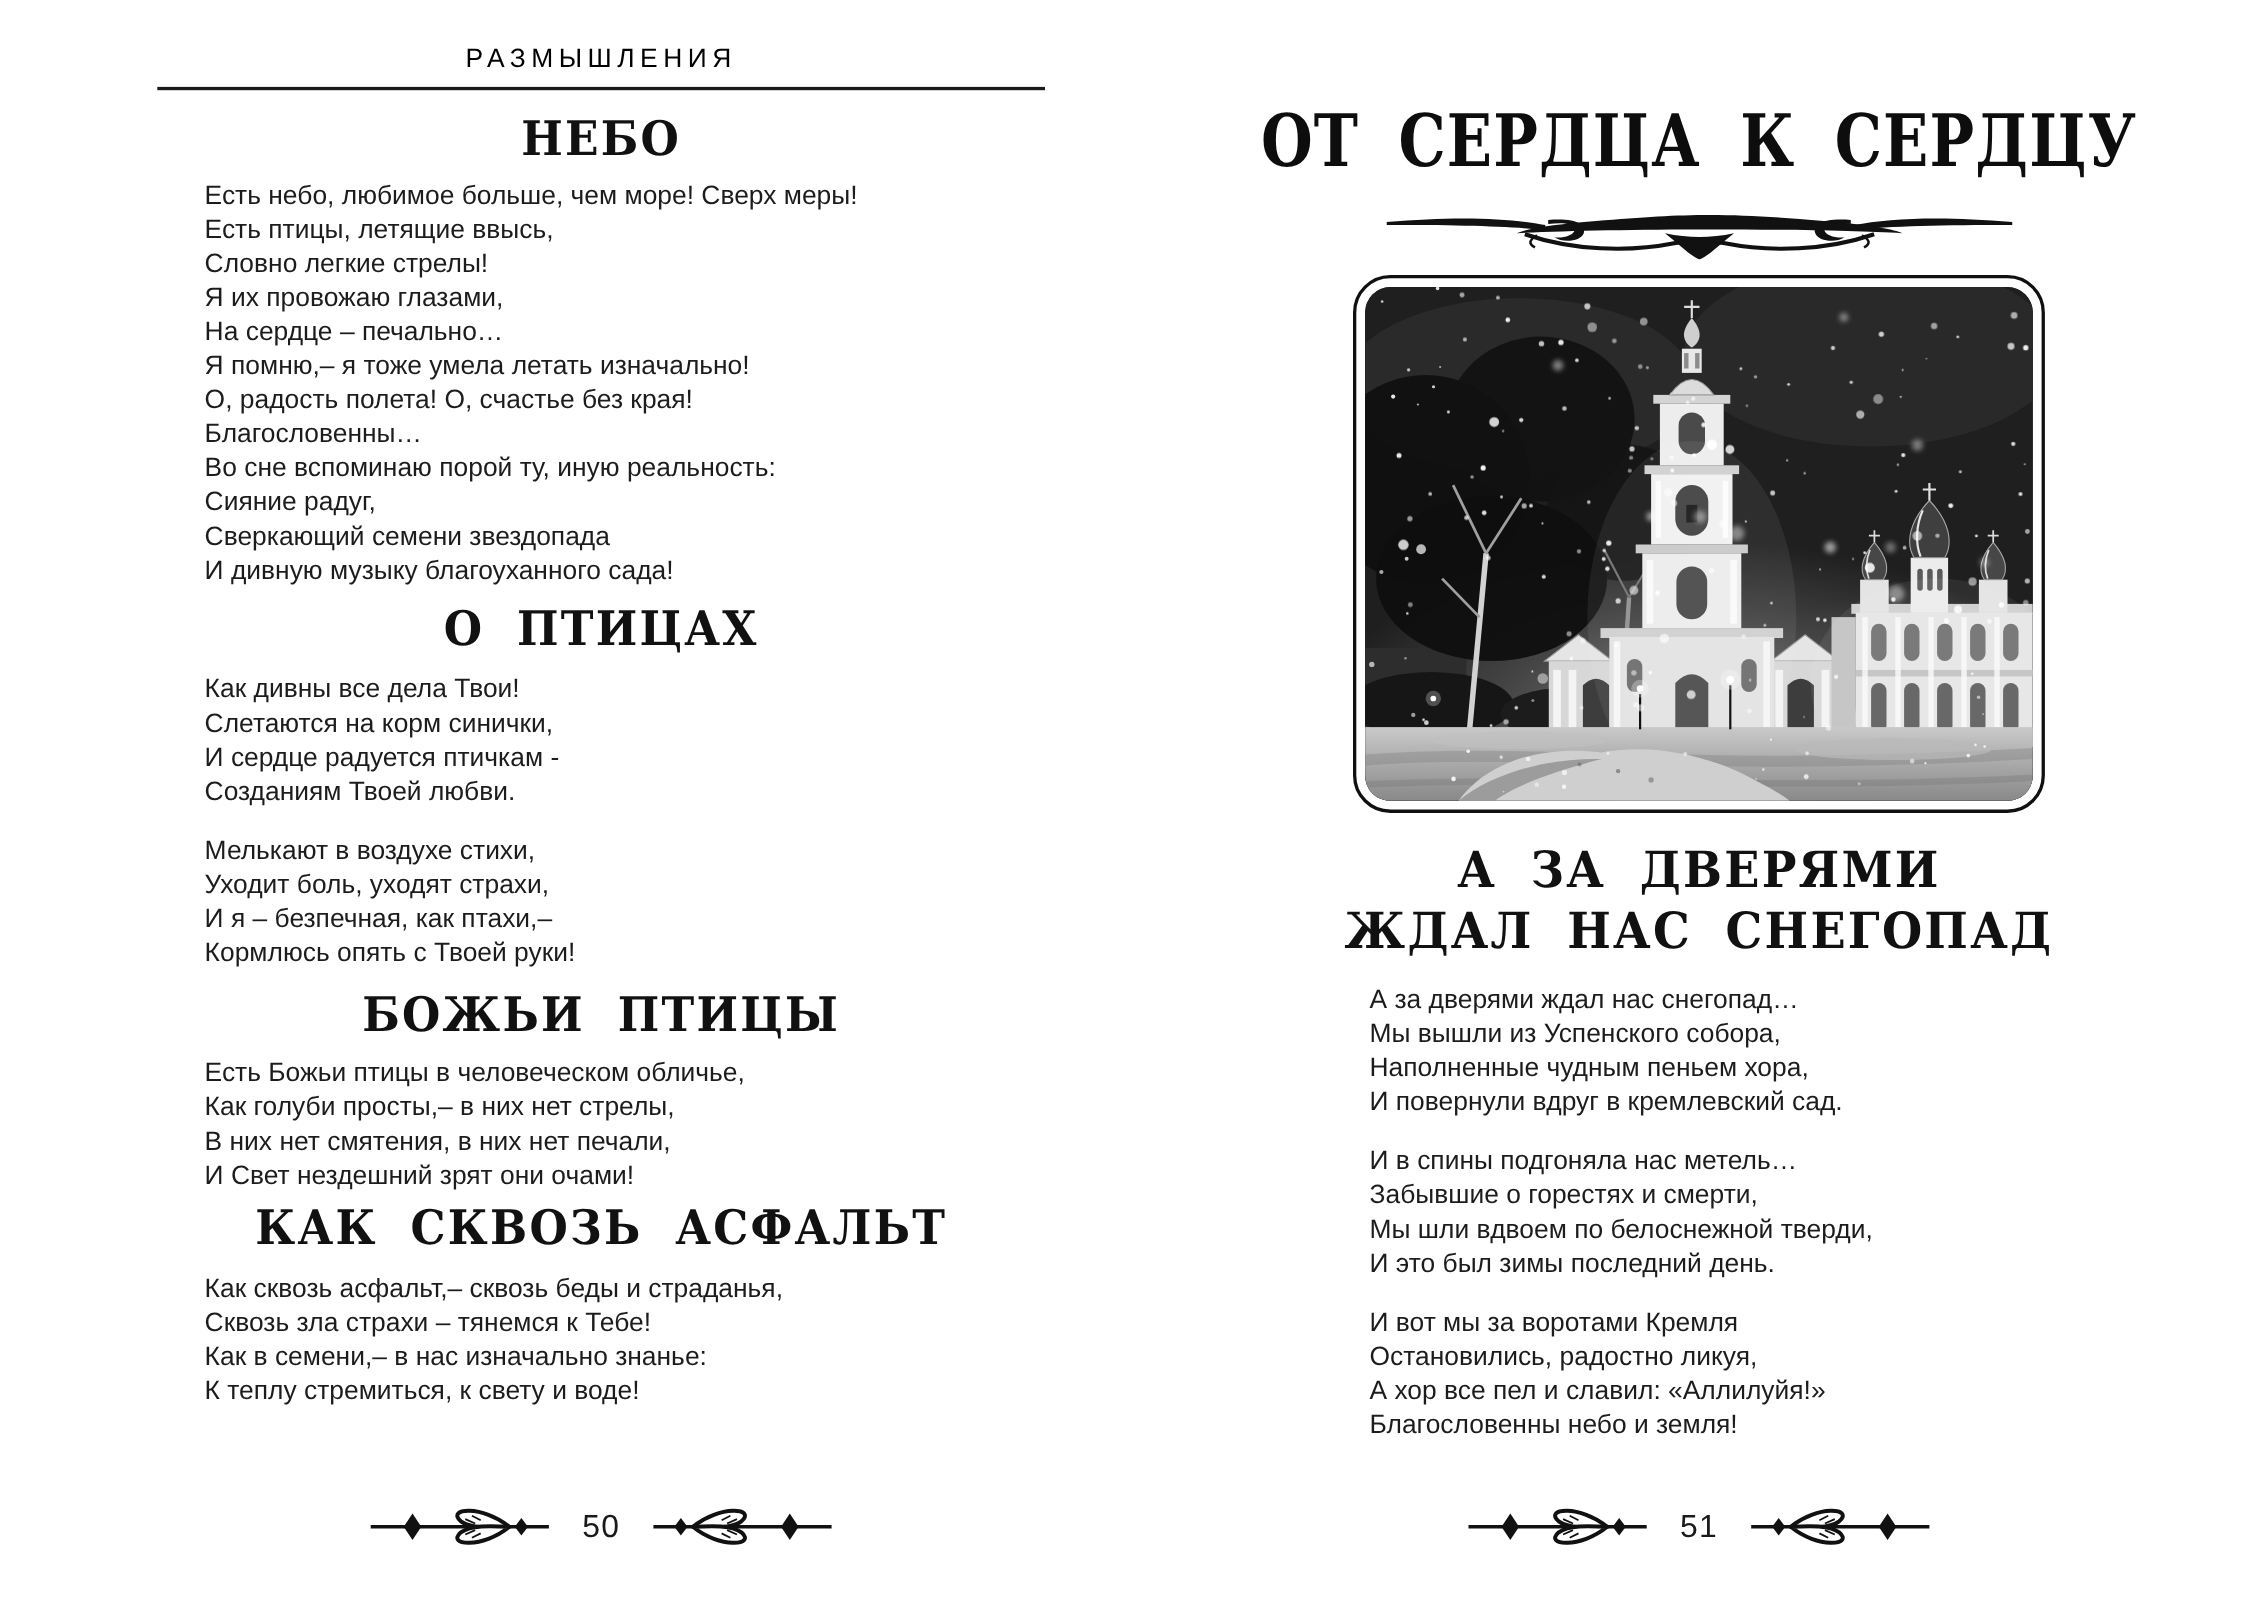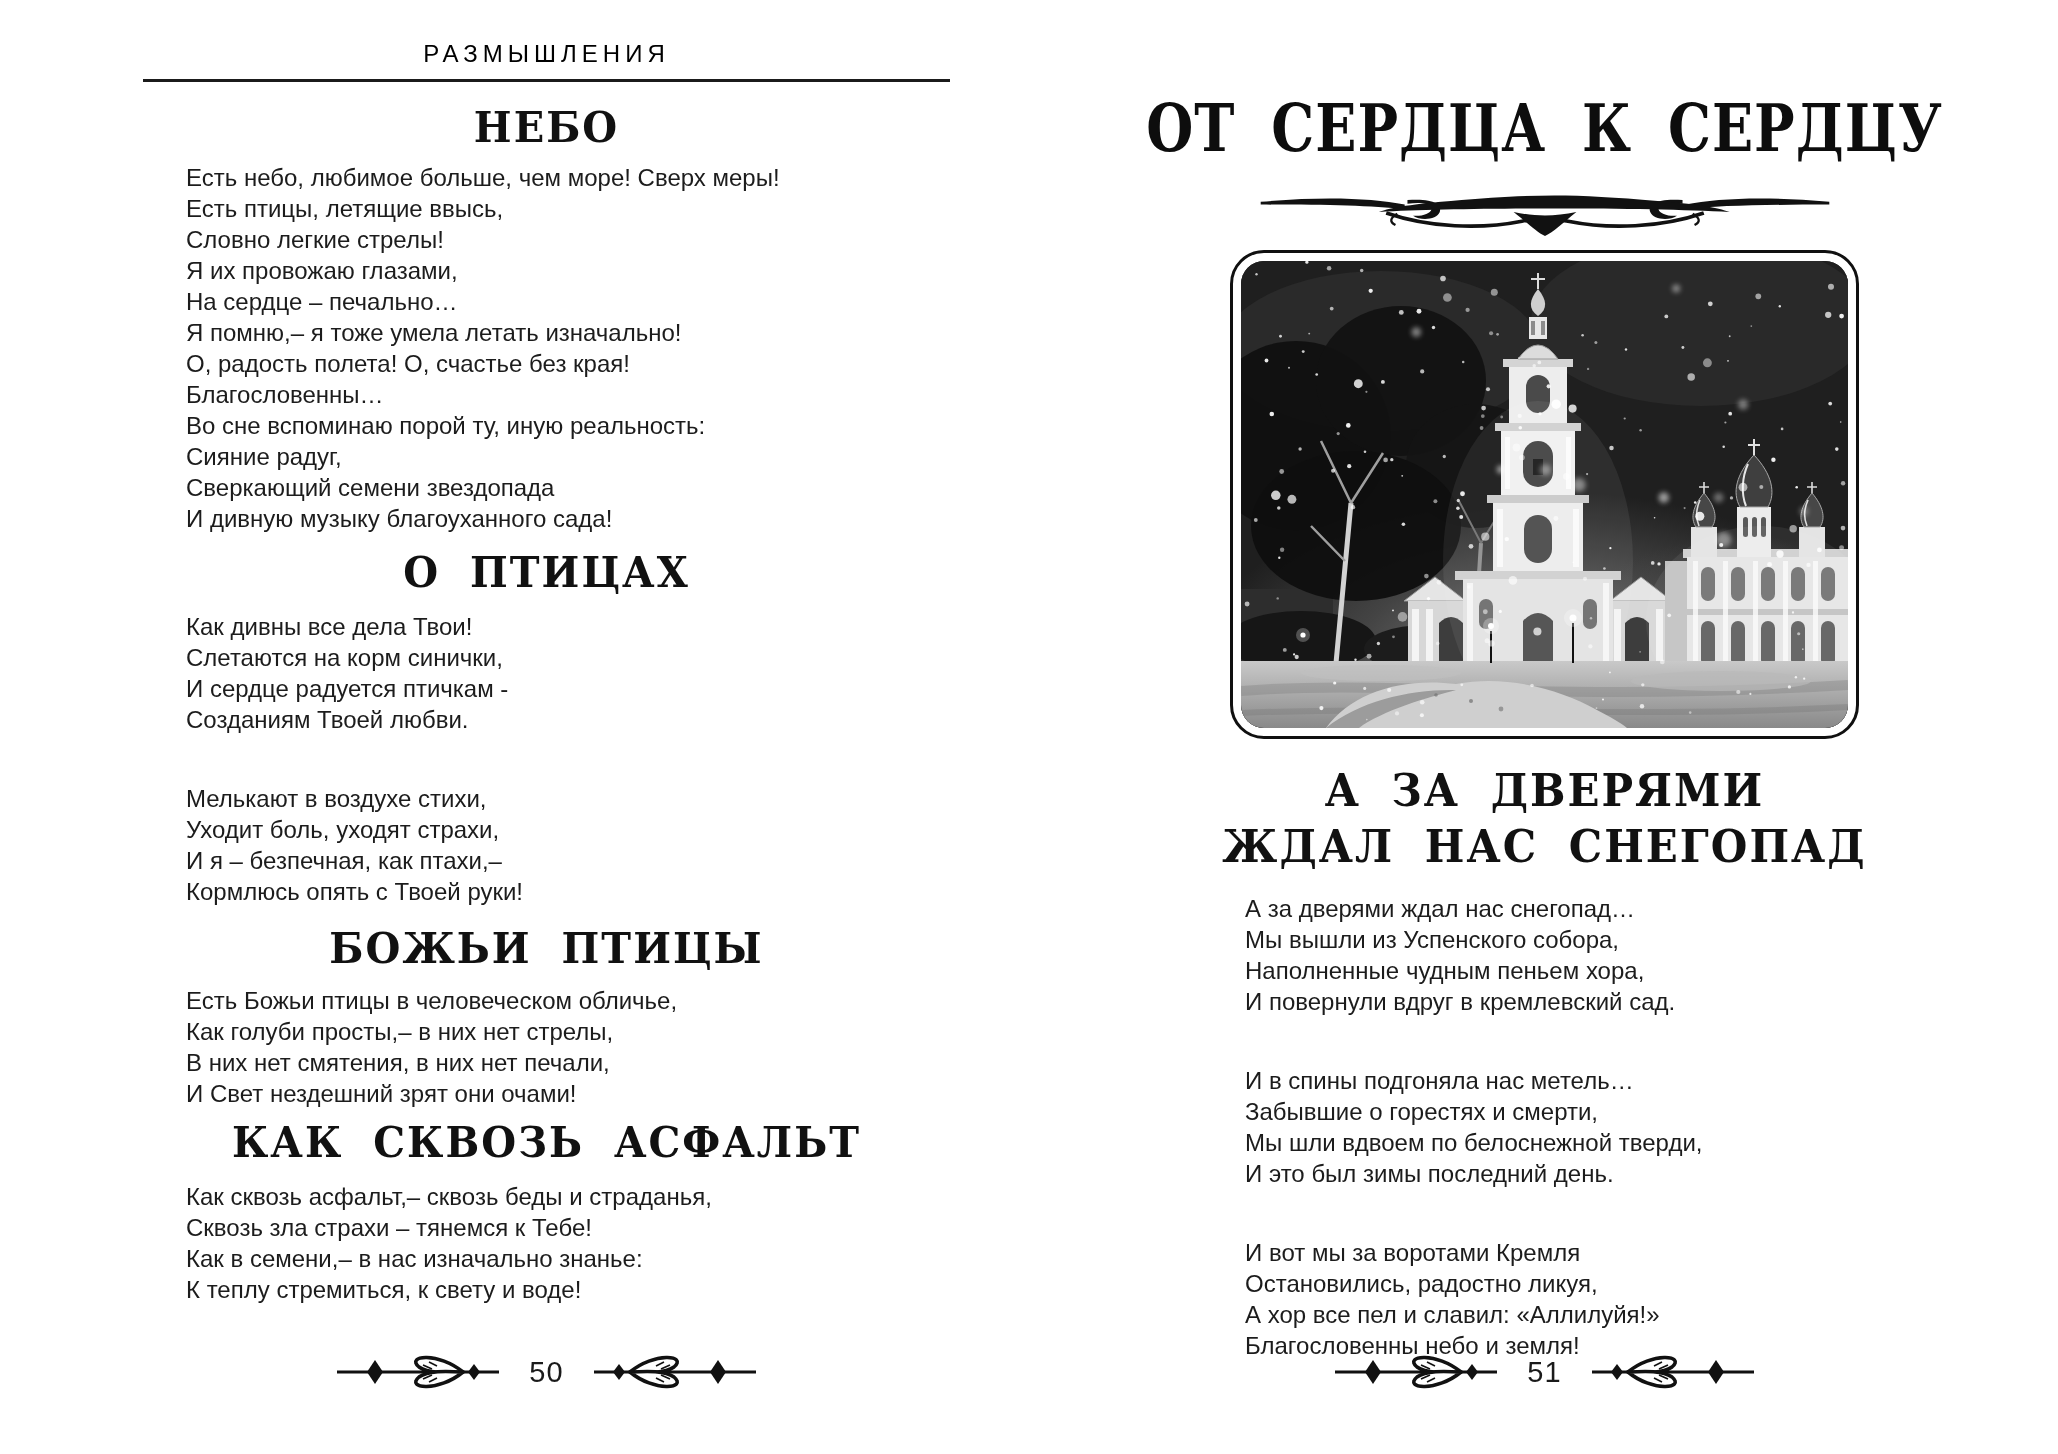--- a/index.html
+++ b/index.html
@@ -17,37 +17,37 @@
   
   .poem-title{font-family:"DejaVu Serif",serif;font-weight:bold;text-align:center;
               font-size:40px;line-height:50px;letter-spacing:2px;word-spacing:14px;color:#111;
               transform:scaleY(1.08);transform-origin:center;margin:0;}
   .page-left .poem-1 .poem-title{margin:20px 0 10px;}
   .page-left .poem-2 .poem-title{margin:13px 0 14px;}
   .page-left .poem-3 .poem-title{margin:16px 0 12px;}
   .page-left .poem-4 .poem-title{margin:8px 0 14px;}
 
   .poem .line{font-size:24px;line-height:31px;padding-left:43px;white-space:nowrap;}
-  .stanza + .stanza{margin-top:48px;}
+  .stanza + .stanza{margin-top:23px;}
 
   
   .section-title{font-family:"DejaVu Serif",serif;font-weight:bold;text-align:center;color:#0d0d0d;
                  font-size:54px;line-height:72px;letter-spacing:1px;word-spacing:16px;
                  transform:scaleY(1.22);transform-origin:center;margin:52px 0 0;}
   .title-flourish{display:block;margin:24px auto 0;}
   .photo-frame{width:629px;box-sizing:border-box;margin:14px auto 0;border:3px solid #101010;
                border-radius:34px;padding:8px;background:#fff;}
   .photo-frame svg{display:block;border-radius:23px;background:#1f1f1f;}
   .poem-right .poem-title{font-size:42px;line-height:52px;margin:28px 0 0;}
   .poem-right{margin-top:0;}
   .poem-right .stanza-wrap{margin-top:22px;}
   .page-right .line{padding-left:110px;}
 
   
-  .page-footer{position:absolute;bottom:60px;display:flex;align-items:center;justify-content:center;gap:26px;}
+  .page-footer{position:absolute;bottom:44px;display:flex;align-items:center;justify-content:center;gap:26px;}
   .page-left .page-footer{left:143px;right:79px;}
   .page-right .page-footer{left:106px;right:104px;}
   .pagenum{font-size:29px;color:#1a1a1a;letter-spacing:1px;}
   .orn{display:block;}
   .orn.flip{transform:scaleX(-1);}
   .hidden-defs{position:absolute;width:0;height:0;overflow:hidden;}
 </style>
 </head>
 <body>
 

